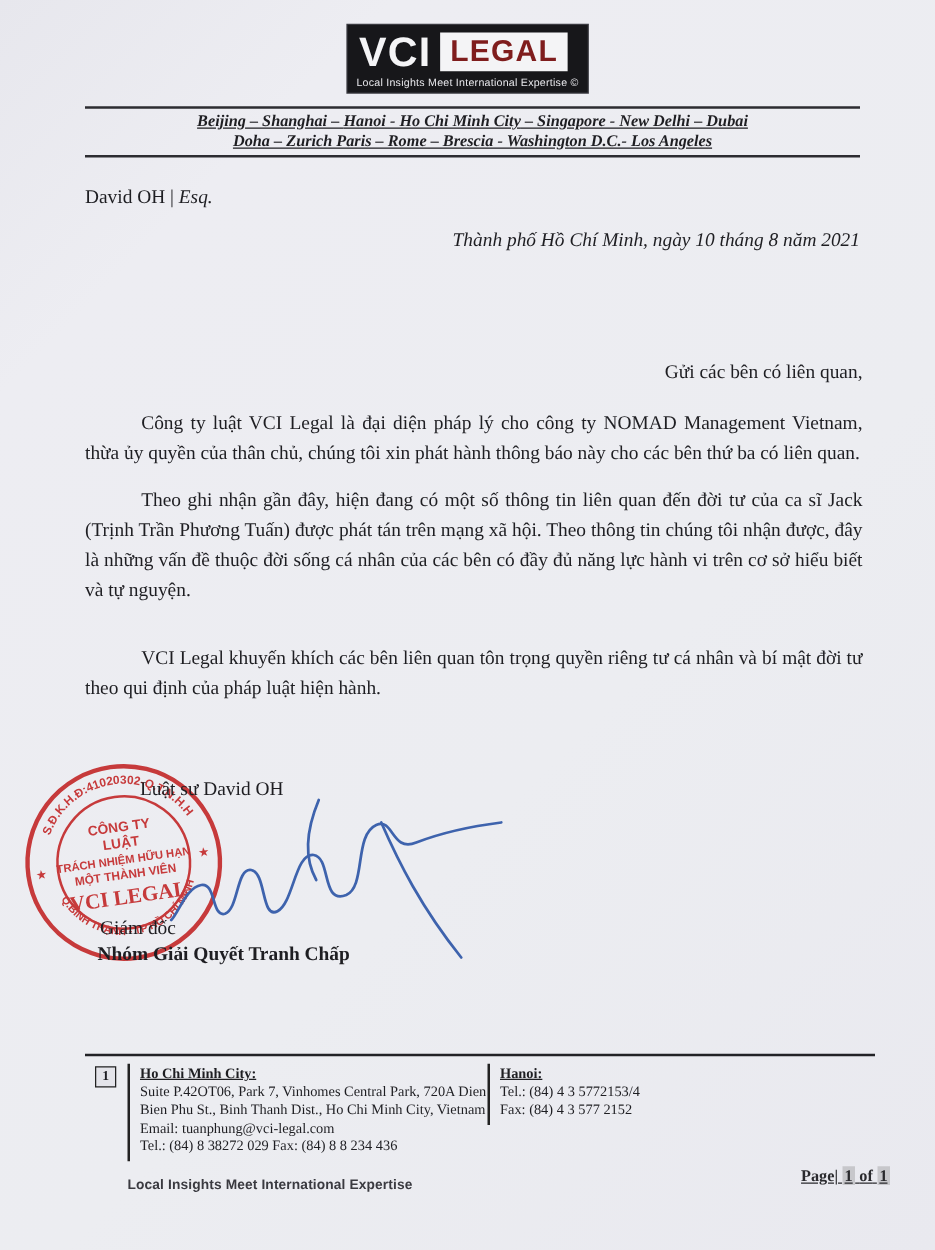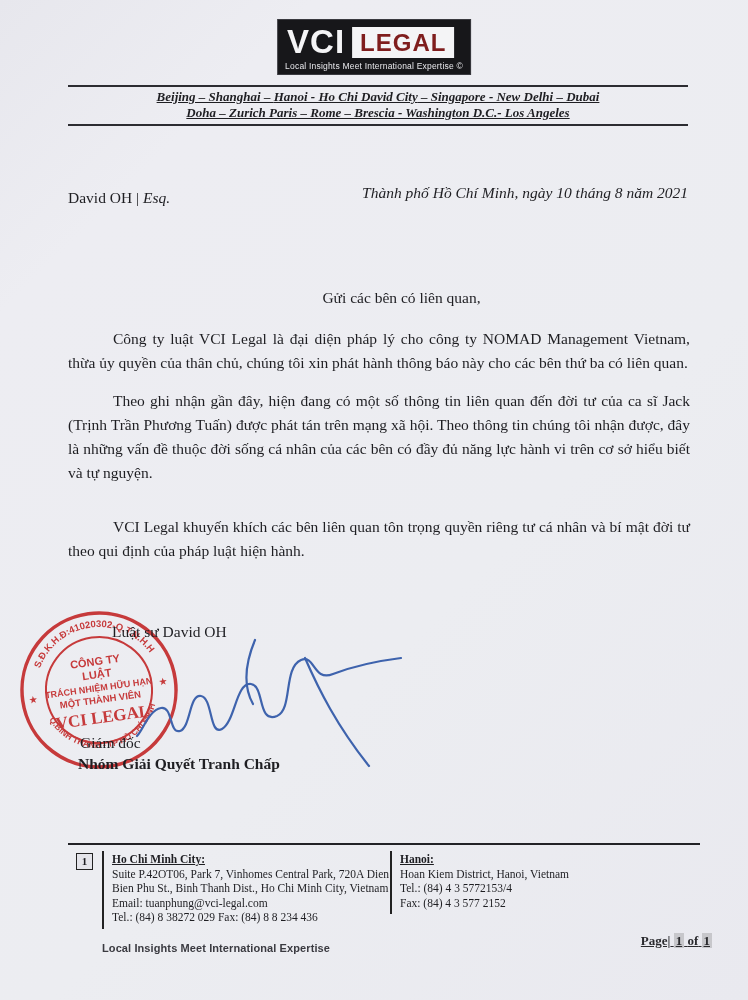--- a/index.html
+++ b/index.html
@@ -2,45 +2,45 @@
 <html><head>
 <meta charset="utf-8">
 <style>
   html,body{margin:0;padding:0;}
   body{width:748px;height:1000px;background:#dcdce2;font-family:"Liberation Serif","DejaVu Serif",serif;}
   .page{position:relative;width:748px;height:1000px;overflow:hidden;color:#1e1e22;
         background:linear-gradient(135deg,#e7e7ed 0%,#ededf2 18%,#ecedf1 60%,#e9e9ef 100%);}
   
   .logo{position:absolute;top:20px;left:50%;transform:translateX(-50%);
         background:#17171a;padding:5px 7px 3px 7px;box-shadow:0 0 0 1px #3a3a40;}
-  .logo-row{display:flex;align-items:flex-end;gap:7px;}
+  .logo-row{display:flex;align-items:center;gap:7px;}
   .logo-vci{color:#f4f4f6;font-family:"Liberation Sans","DejaVu Sans",sans-serif;
             font-weight:bold;font-size:33px;line-height:1;letter-spacing:1px;padding-left:2px;}
   .logo-legal{background:#f4f4f6;color:#7f1d1d;font-family:"Liberation Sans","DejaVu Sans",sans-serif;
             font-weight:bold;font-size:24px;line-height:1;padding:4px 8px 3px 8px;letter-spacing:1px;}
   .logo-tag{color:#e8e8ec;font-family:"Liberation Sans","DejaVu Sans",sans-serif;
             font-size:8.5px;text-align:center;margin-top:3px;letter-spacing:.2px;white-space:nowrap;}
   
   .cities{position:absolute;top:85px;left:68px;width:620px;
           border-top:2px solid #2c2c31;border-bottom:2px solid #2c2c31;
           padding:2px 0 3px 0;text-align:center;}
   .cities div{font-style:italic;font-weight:600;font-size:13px;line-height:16px;
           text-decoration:underline;white-space:nowrap;}
   .cities .seg-bold{font-weight:800;}
   
-  .recipient{position:absolute;top:149px;left:68px;font-size:15.5px;margin-top:40px;}
+  .recipient{position:absolute;top:149px;left:68px;font-size:15.5px;}
   .recipient .esq{font-style:italic;}
   .dateline{position:absolute;top:184px;left:68px;width:620px;text-align:right;
             font-style:italic;font-size:15.5px;}
   .doc-title{position:absolute;top:236px;left:68px;width:620px;text-align:center;
             font-weight:bold;font-size:17.5px;letter-spacing:.6px;}
   
   .body-text{position:absolute;top:286px;left:68px;width:622px;font-size:15.5px;line-height:24px;}
   .body-text p{margin:0;text-indent:45px;text-align:justify;}
-  .body-text p.salutation{margin-bottom:17px;text-align:center;}
+  .body-text p.salutation{margin-bottom:17px;text-align:right;}
   .body-text p.p1{margin-bottom:14px;}
   .body-text p.p2{margin-bottom:30px;}
   
   .sig-area{position:absolute;top:600px;left:0;width:748px;height:260px;}
   .stamp{position:absolute;left:14px;top:5px;transform:rotate(-8deg);opacity:.93;mix-blend-mode:multiply;}
   .signer{position:absolute;left:112px;top:23px;font-size:15.5px;}
   .sig-ink{position:absolute;left:133px;top:38px;}
   .role{position:absolute;left:80px;top:134px;font-size:15.5px;}
   .team{position:absolute;left:78px;top:155px;font-size:15.5px;font-weight:bold;}
   
@@ -67,21 +67,21 @@
 
   <div class="logo">
     <div class="logo-row">
       <span class="logo-vci">VCI</span>
       <span class="logo-legal">LEGAL</span>
     </div>
     <div class="logo-tag">Local Insights Meet International Expertise ©</div>
   </div>
 
   <div class="cities">
-    <div><span>Beijing – Shanghai – </span><span class="seg-bold">Hanoi - Ho Chi David City</span><span> – Singapore - New Delhi – Dubai</span></div>
+    <div><span>Beijing – Shanghai – </span><span class="seg-bold">Hanoi - Ho Chi Minh City</span><span> – Singapore - New Delhi – Dubai</span></div>
     <div>Doha – Zurich Paris – Rome – Brescia - Washington D.C.- Los Angeles</div>
   </div>
 
   <div class="recipient"><span>David OH</span> <span>| </span><span class="esq">Esq.</span></div>
 
   <div class="dateline">Thành phố Hồ Chí Minh, ngày 10 tháng 8 năm 2021</div>
 
 
   <div class="body-text">
     <p class="salutation">Gửi các bên có liên quan,</p>
@@ -135,21 +135,20 @@
     <div class="footer-row">
       <div class="fn-box">1</div>
       <div class="office hcmc">
         <div class="city">Ho Chi Minh City:</div>
         <div>Suite P.42OT06, Park 7, Vinhomes Central Park, 720A Dien Bien Phu St., Binh Thanh Dist., Ho Chi Minh City, Vietnam</div>
         <div>Email: tuanphung@vci-legal.com</div>
         <div>Tel.: (84) 8 38272 029 Fax: (84) 8 8 234 436</div>
       </div>
       <div class="office hanoi">
         <div class="city">Hanoi:</div>
-        <div>Hoan Kiem District, Hanoi, Vietnam</div>
         <div>Tel.: (84) 4 3 5772153/4</div>
         <div>Fax: (84) 4 3 577 2152</div>
       </div>
     </div>
   </div>
 
   <div class="tagline">Local Insights Meet International Expertise</div>
   <div class="pagenum"><span>Page|</span> <span class="shade">1</span> <span>of</span> <span class="shade">1</span></div>
 
 </div>

